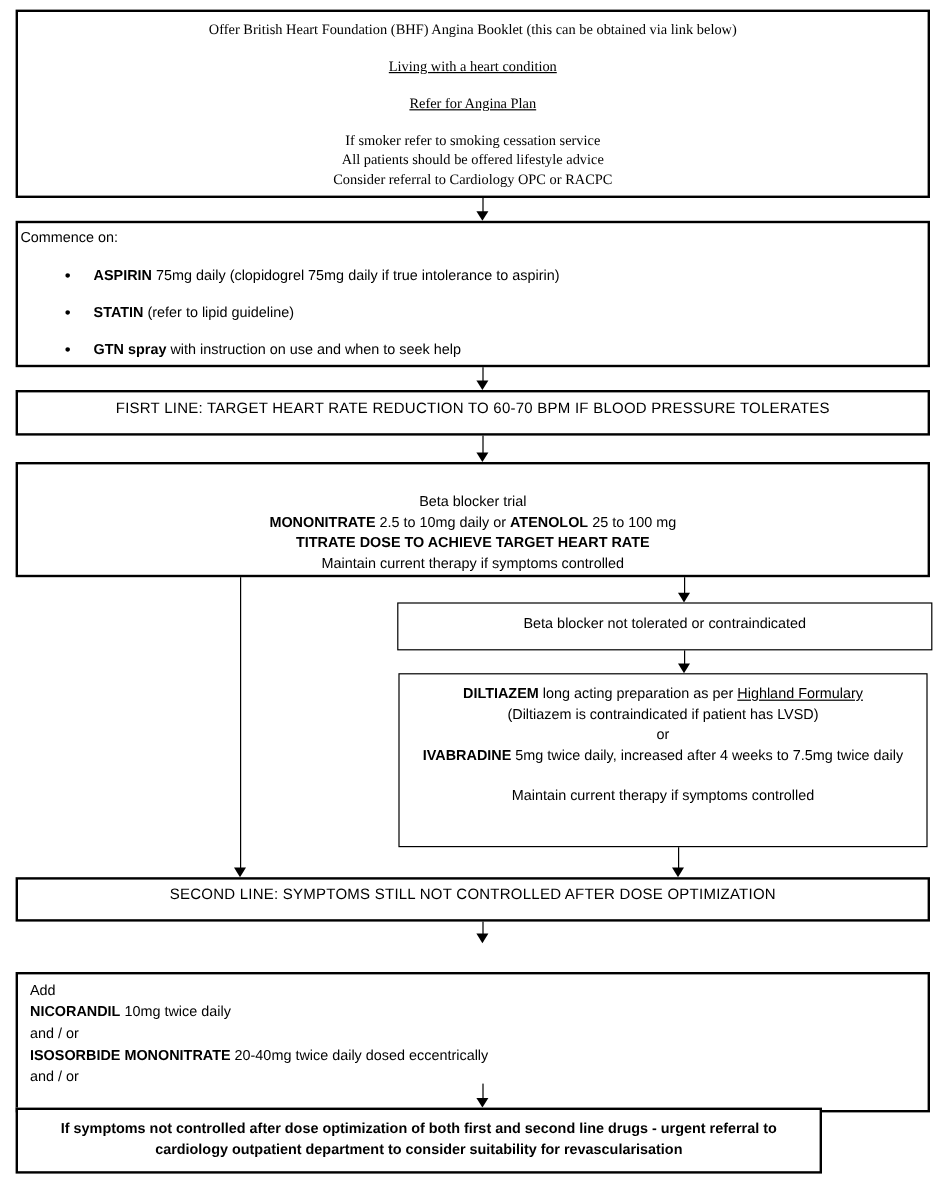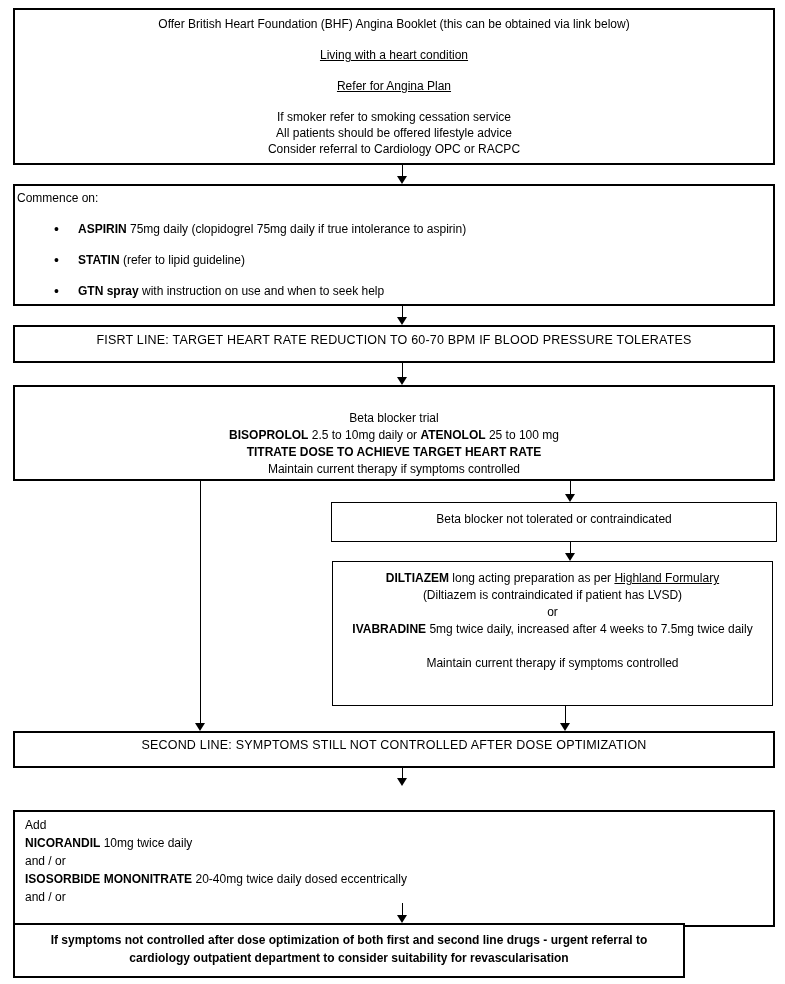--- a/index.html
+++ b/index.html
@@ -26,21 +26,21 @@
   .arrow { position:absolute; width:12px; }
   .arrow .shaft { position:absolute; left:50%; margin-left:-0.5px; top:0; bottom:5px; width:1px; background:#000; }
   .arrow .head { position:absolute; left:50%; margin-left:-5px; bottom:0; width:0; height:0;
                  border-left:5px solid transparent; border-right:5px solid transparent; border-top:8px solid #000; }
 </style>
 </head>
 <body>
 
 <div id="canvas">
 
-  <div class="box center" style="left:13px; top:8px; width:762px; height:157px; padding-top:6px;">
+  <div class="box center" style="left:13px; top:8px; width:762px; height:157px; padding-top:6px;font-family:Liberation Serif, serif;">
     <div class="row">Offer British Heart Foundation (BHF) Angina Booklet (this can be obtained via link below)</div>
     <div class="row gap u">Living with a heart condition</div>
     <div class="row gap u">Refer for Angina Plan</div>
     <div class="row gap">If smoker refer to smoking cessation service</div>
     <div class="row">All patients should be offered lifestyle advice</div>
     <div class="row">Consider referral to Cardiology OPC or RACPC</div>
   </div>
 
   <div class="arrow" style="left:396px; top:165px; height:19px;">
     <div class="shaft"></div>
@@ -65,21 +65,21 @@
     <div class="row">FISRT LINE: TARGET HEART RATE REDUCTION TO 60-70 BPM IF BLOOD PRESSURE TOLERATES</div>
   </div>
 
   <div class="arrow" style="left:396px; top:363px; height:22px;">
     <div class="shaft"></div>
       <div class="head"></div>
   </div>
 
   <div class="box center" style="left:13px; top:385px; width:762px; height:96px; padding-top:23px;">
     <div class="row17">Beta blocker trial</div>
-    <div class="row17"><span class="bold">BISOPROLOL</span><span> 2.5 to 10mg daily or </span><span class="bold">ATENOLOL</span><span> 25 to 100 mg</span></div>
+    <div class="row17"><span class="bold">MONONITRATE</span><span> 2.5 to 10mg daily or </span><span class="bold">ATENOLOL</span><span> 25 to 100 mg</span></div>
     <div class="row17 bold">TITRATE DOSE TO ACHIEVE TARGET HEART RATE</div>
     <div class="row17">Maintain current therapy if symptoms controlled</div>
   </div>
 
   <div class="arrow" style="left:194px; top:481px; height:250px;">
     <div class="shaft"></div>
       <div class="head"></div>
   </div>
 
   <div class="arrow" style="left:564px; top:481px; height:21px;">

